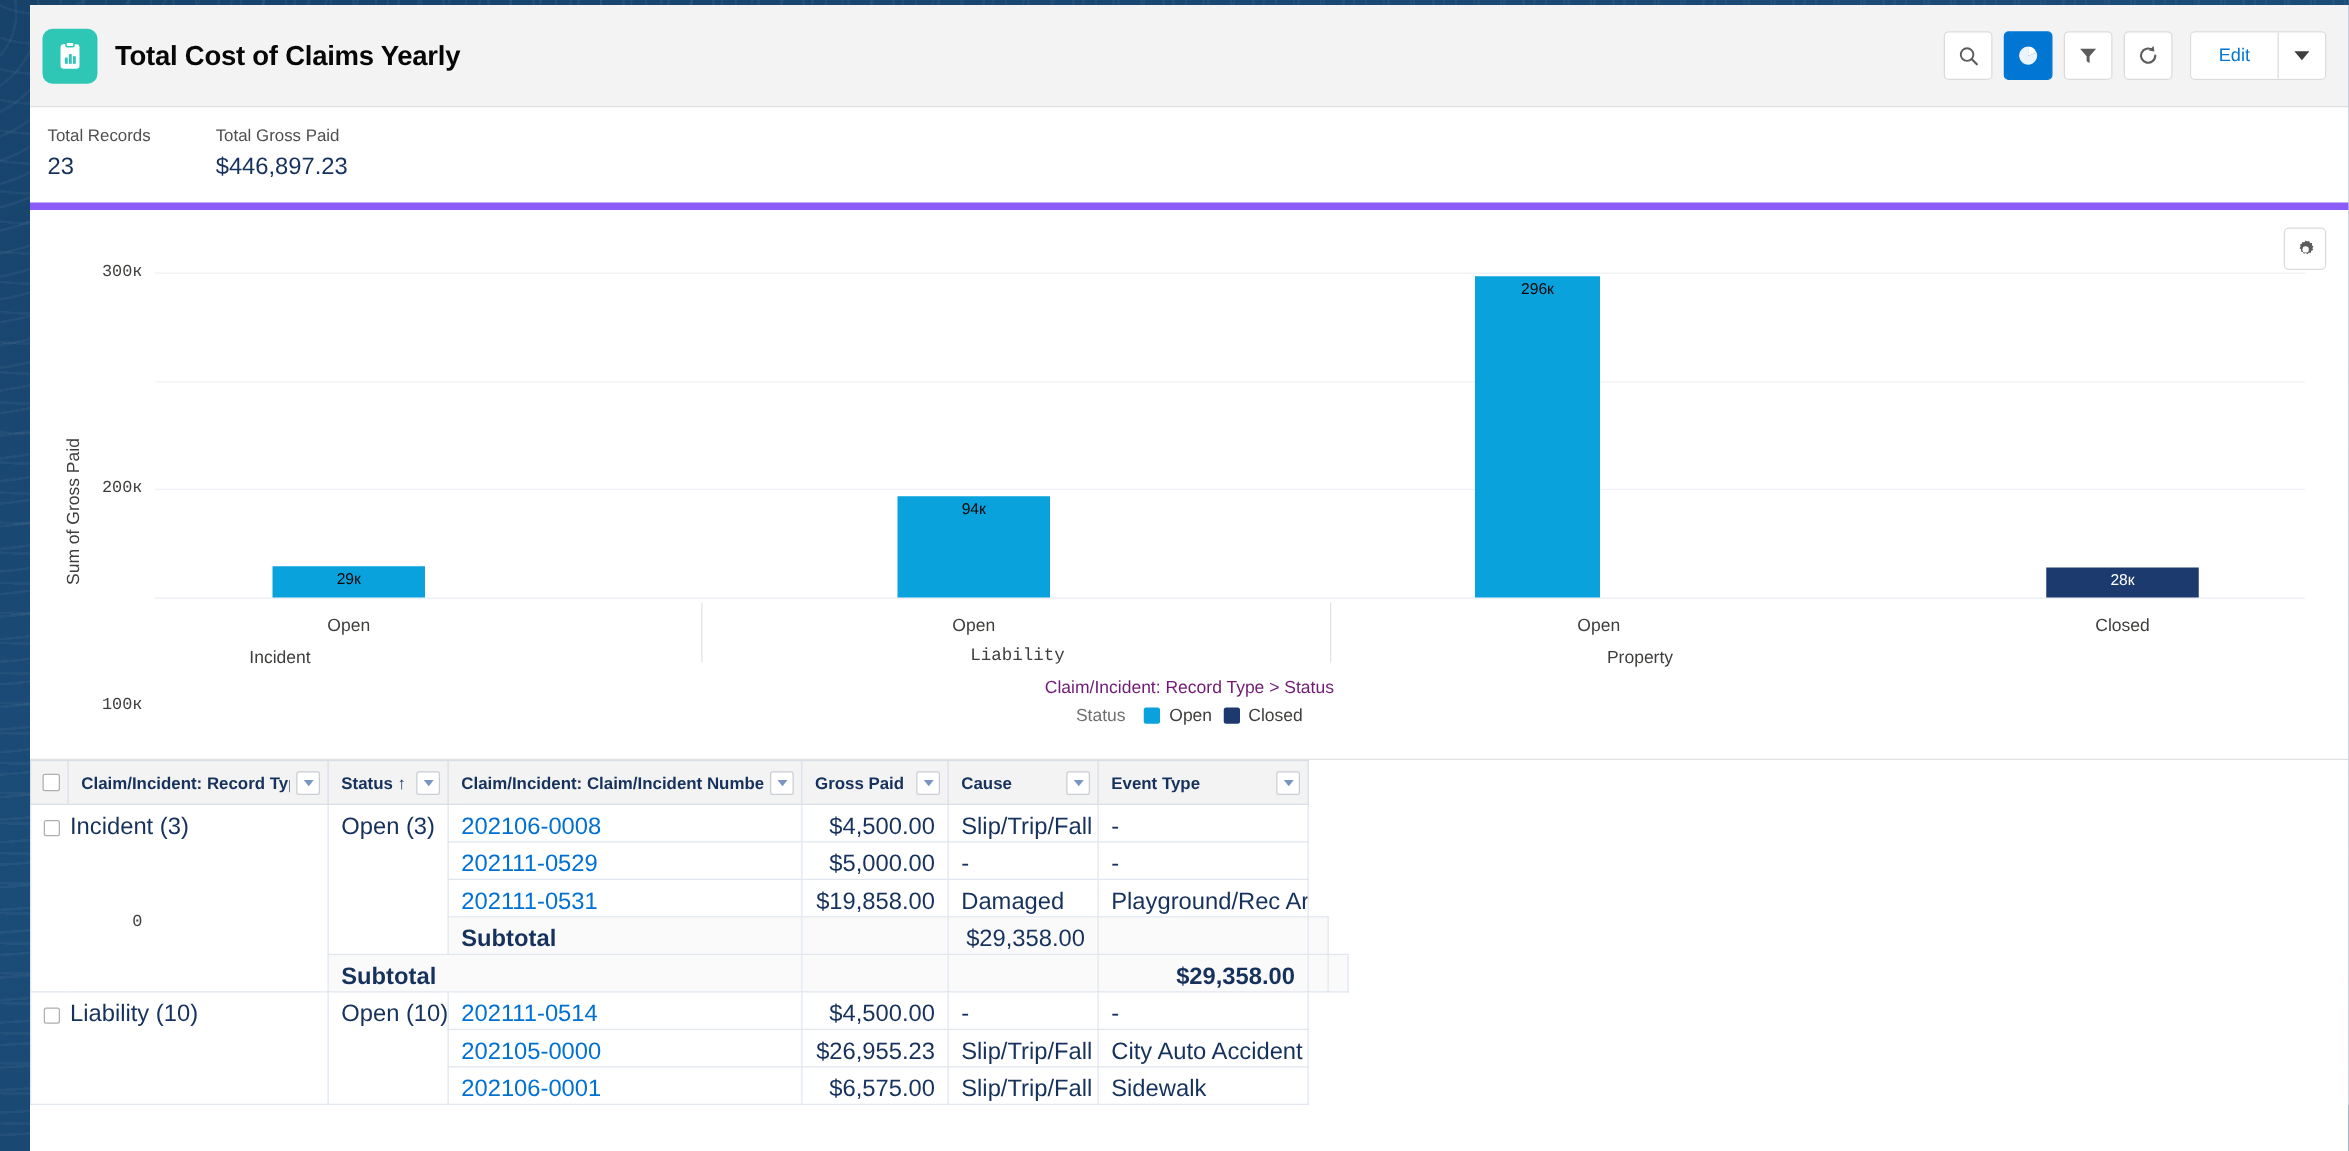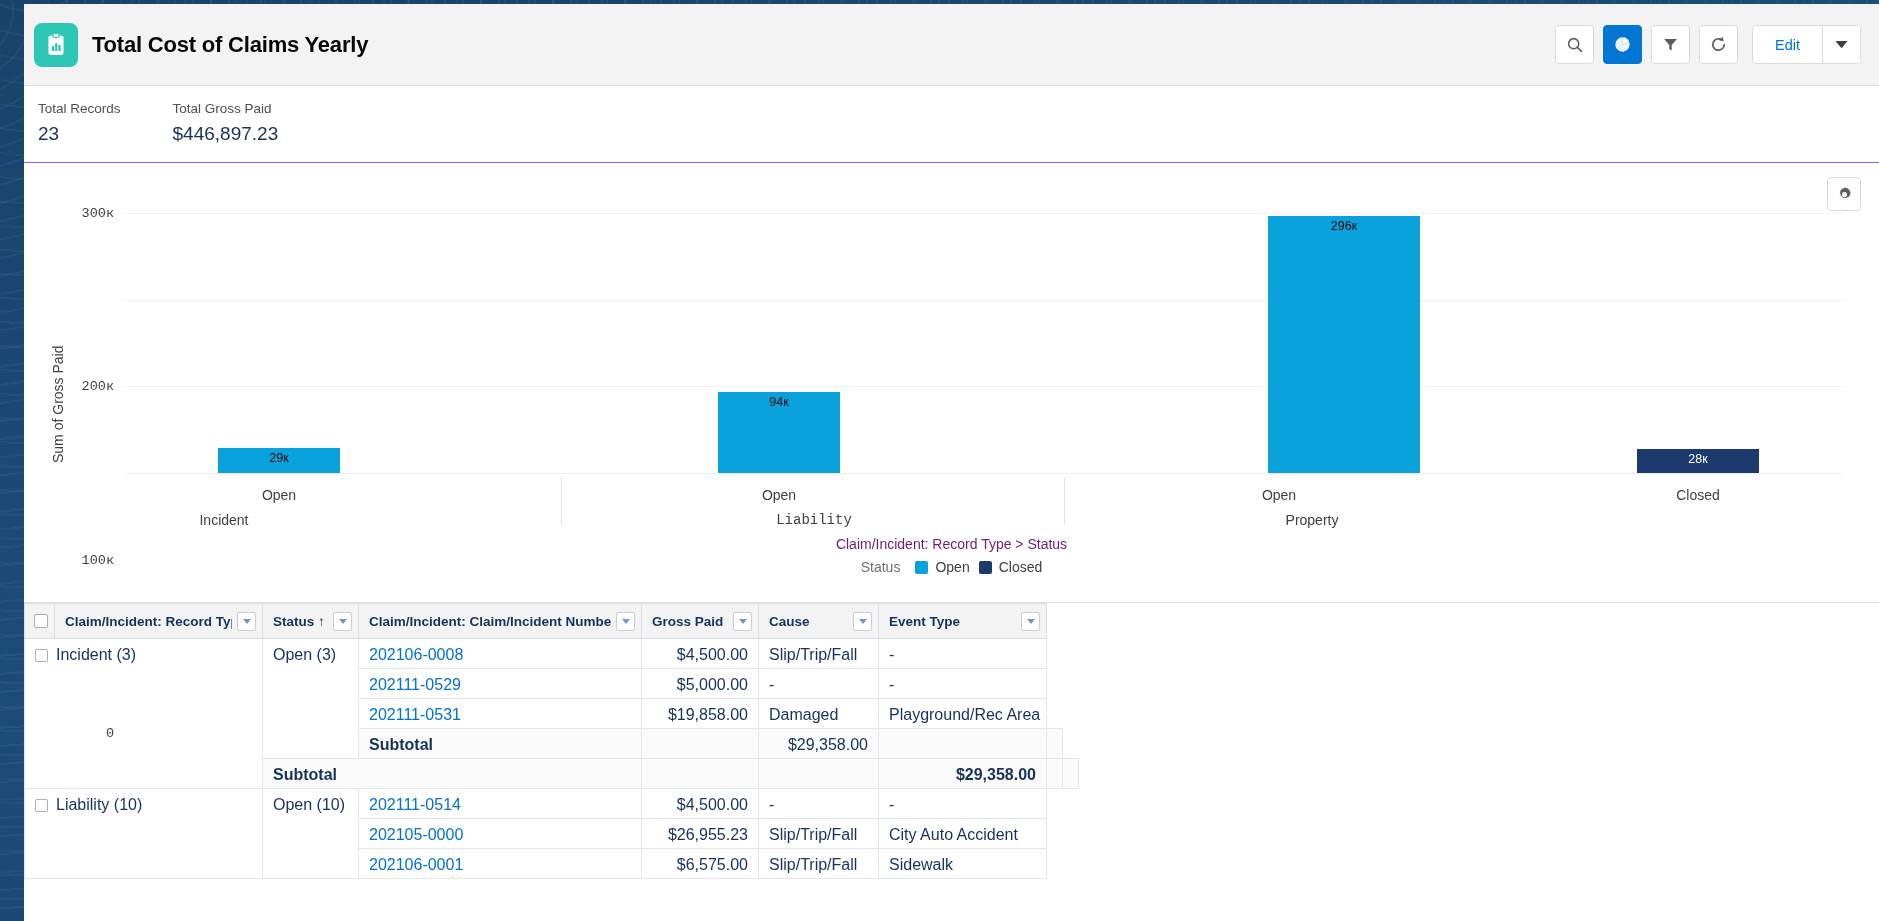--- a/index.html
+++ b/index.html
@@ -83,21 +83,21 @@
     width: 38px; height: 37px;
     border-left: 1px solid #dddbda;
     display: flex; align-items: center; justify-content: center;
     cursor: pointer; background: #fff;
   }
 
   
   .summary {
     display: flex;
     padding: 14px 0 14px 14px;
-    border-bottom: 1px solid #8b5cf6;
+    border-bottom: 6px solid #8b5cf6;
     background: #fff;
     align-items: flex-end;
   }
   .summary-item { margin-right: 52px; }
   .summary-label { font-size: 13.5px; color: #514f4d; line-height: 18px; }
   .summary-value { font-size: 19px; color: #16325c; line-height: 28px; margin-top: 2px; }
 
   
   .chart-panel {
     position: relative;
@@ -214,21 +214,21 @@
   }
   .tri-down {
     width: 0; height: 0;
     border-left: 4.5px solid transparent;
     border-right: 4.5px solid transparent;
     border-top: 5px solid #7995c4;
   }
   table.report td {
     border: 1px solid #e0e5ee;
     border-left: none;
-    font-size: 16px;
+    font-size: 19px;
     color: #16325c;
     padding: 0 10px;
     height: 30px;
     vertical-align: top;
     padding-top: 7px;
     white-space: nowrap;
     overflow: hidden;
   }
   table.report td:first-child { border-left: 1px solid #e0e5ee; }
   td.num { text-align: right; }
@@ -347,21 +347,21 @@
             <div class="ytick" style="top: 0px;">300к</div>
           </div>
           <div class="bar" style="left: 94px; width: 122px; height: 25.4436px; background: rgb(10, 162, 221); text-align: right;">
             <span class="bar-value">29к</span>
           </div>
           <div class="cat-label" style="left: 155px; top: 274px;">Open</div>
           <div class="bar" style="left: 594px; width: 122px; height: 81.4667px; background: rgb(10, 162, 221);">
             <span class="bar-value">94к</span>
           </div>
           <div class="cat-label" style="left: 655px; top: 274px;">Open</div>
-          <div class="bar" style="left: 1144px; width: 152px; height: 256.533px; background: rgb(10, 162, 221);">
+          <div class="bar" style="left: 1056px; width: 100px; height: 256.533px; background: rgb(10, 162, 221);">
             <span class="bar-value">296к</span>
           </div>
           <div class="cat-label" style="left: 1155px; top: 274px;">Open</div>
           <div class="bar dark" style="left: 1513px; width: 122px; height: 24.2667px; background: rgb(28, 58, 110);">
             <span class="bar-value">28к</span>
           </div>
           <div class="cat-label" style="left: 1574px; top: 274px;">Closed</div>
           <div class="group-sep" style="left: 437px; top: 264px; height: 48px;"></div>
           <div class="group-sep" style="left: 940px; top: 264px; height: 48px;"></div>
           <div class="group-label" style="left: 100px; top: 299px;">Incident</div>

